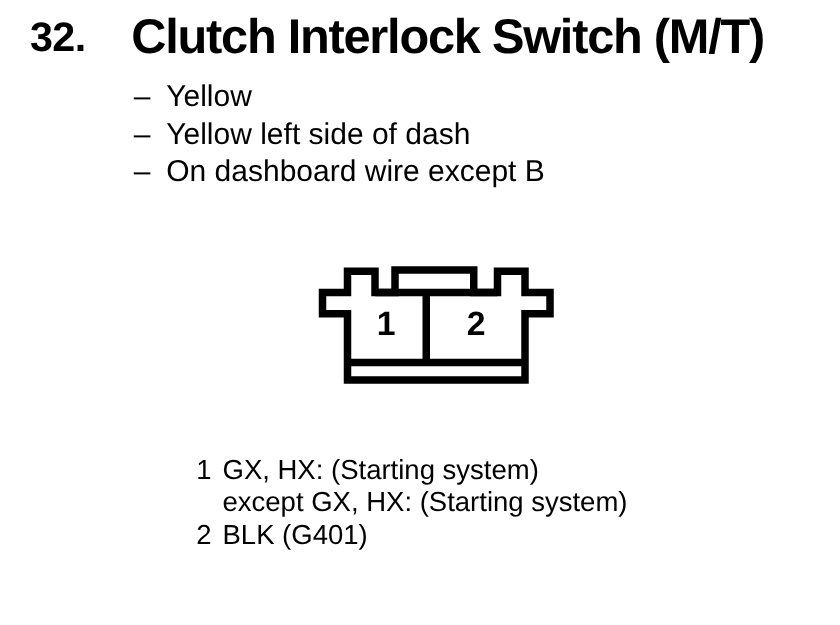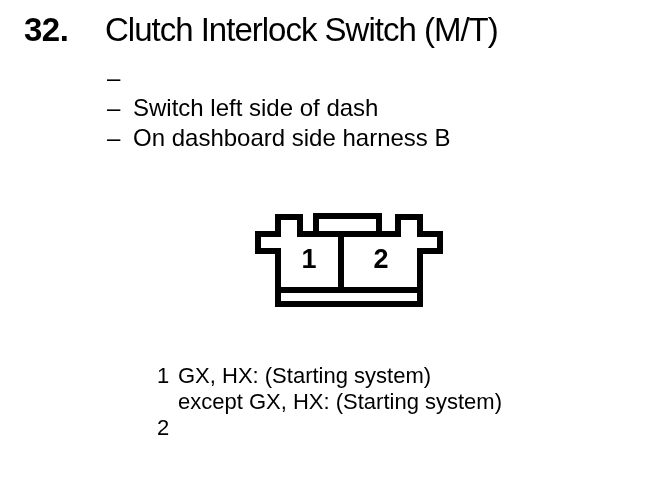--- a/index.html
+++ b/index.html
@@ -15,21 +15,21 @@
     font-family:"Liberation Sans",sans-serif;
     overflow:hidden;
   }
   .section-number{
     position:absolute;top:11px;left:24px;
     font-size:33px;font-weight:bold;letter-spacing:-0.5px;
     line-height:38px;white-space:nowrap;
   }
   .page-title{
     position:absolute;top:11px;left:105px;
-    font-size:33px;font-weight:normal;letter-spacing:-1px;
+    font-size:39px;font-weight:bold;letter-spacing:-1px;
     line-height:38px;white-space:nowrap;
   }
   .details{
     position:absolute;top:63px;left:107px;
     font-size:24px;line-height:30px;
   }
   .detail-line{display:flex;white-space:nowrap;}
   .detail-line .dash{width:26px;flex:0 0 26px;}
   .connector{
     position:absolute;left:248px;top:205px;
@@ -57,28 +57,29 @@
 <body>
 
 <div class="page">
 
   <span class="section-number">32.</span>
   <span class="page-title">Clutch Interlock Switch (M/T)</span>
 
   <div class="details">
     <div class="detail-line">
       <span class="dash">–</span>
+      <span>Yellow</span>
     </div>
     <div class="detail-line">
       <span class="dash">–</span>
-      <span>Switch left side of dash</span>
+      <span>Yellow left side of dash</span>
     </div>
     <div class="detail-line">
       <span class="dash">–</span>
-      <span>On dashboard side harness B</span>
+      <span>On dashboard wire except B</span>
     </div>
   </div>
 
   <svg class="connector" width="200" height="112" viewBox="0 0 200 112" aria-hidden="true">
     <path class="outline" d="M 10 29 H 30 V 12 H 52 V 29 H 68 V 11 H 131 V 29 H 150 V 12 H 172 V 29 H 192 V 46 H 172 V 99 H 30 V 46 H 10 Z"></path>
     <path class="iline" d="M 52 29 H 150"></path>
     <path class="iline" d="M 93 29 V 85"></path>
     <path class="iline" d="M 30 85 H 172"></path>
     <text class="pin" x="61" y="63">1</text>
     <text class="pin" x="133" y="63">2</text>
@@ -87,16 +88,19 @@
   <div class="pin-legend">
     <div class="legend-row">
       <span class="pin-num">1</span>
       <div class="legend-lines">
         <div>GX, HX: (Starting system)</div>
         <div>except GX, HX: (Starting system)</div>
       </div>
     </div>
     <div class="legend-row">
       <span class="pin-num">2</span>
+      <div class="legend-lines">
+        <div>BLK (G401)</div>
+      </div>
     </div>
   </div>
 
 </div>
 
 </body></html>

